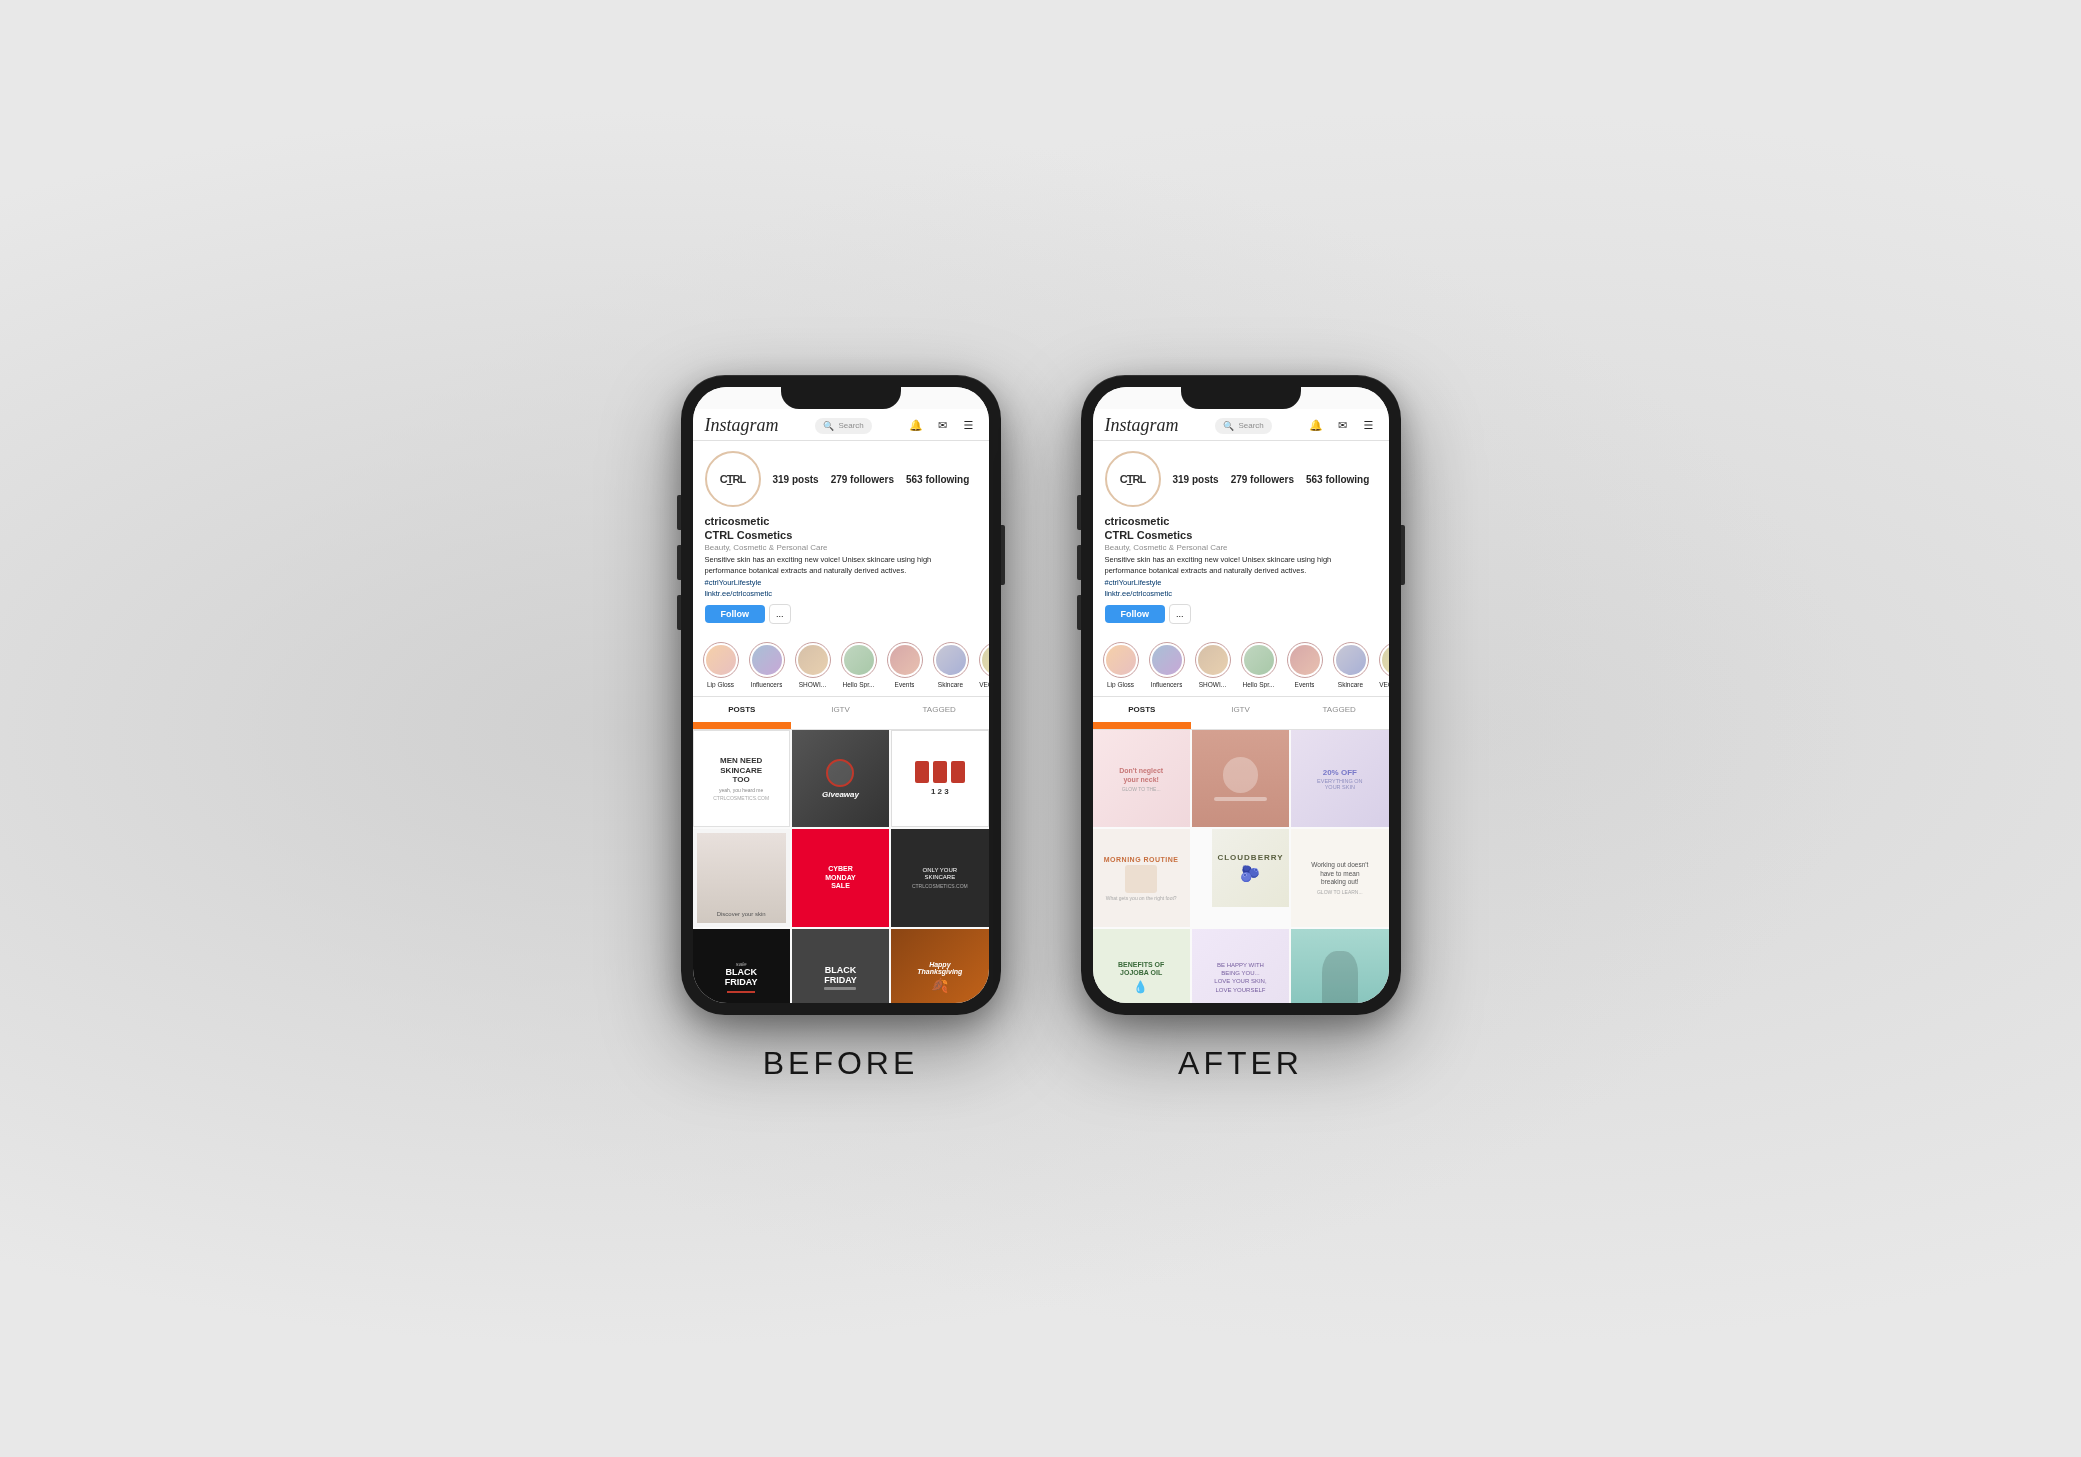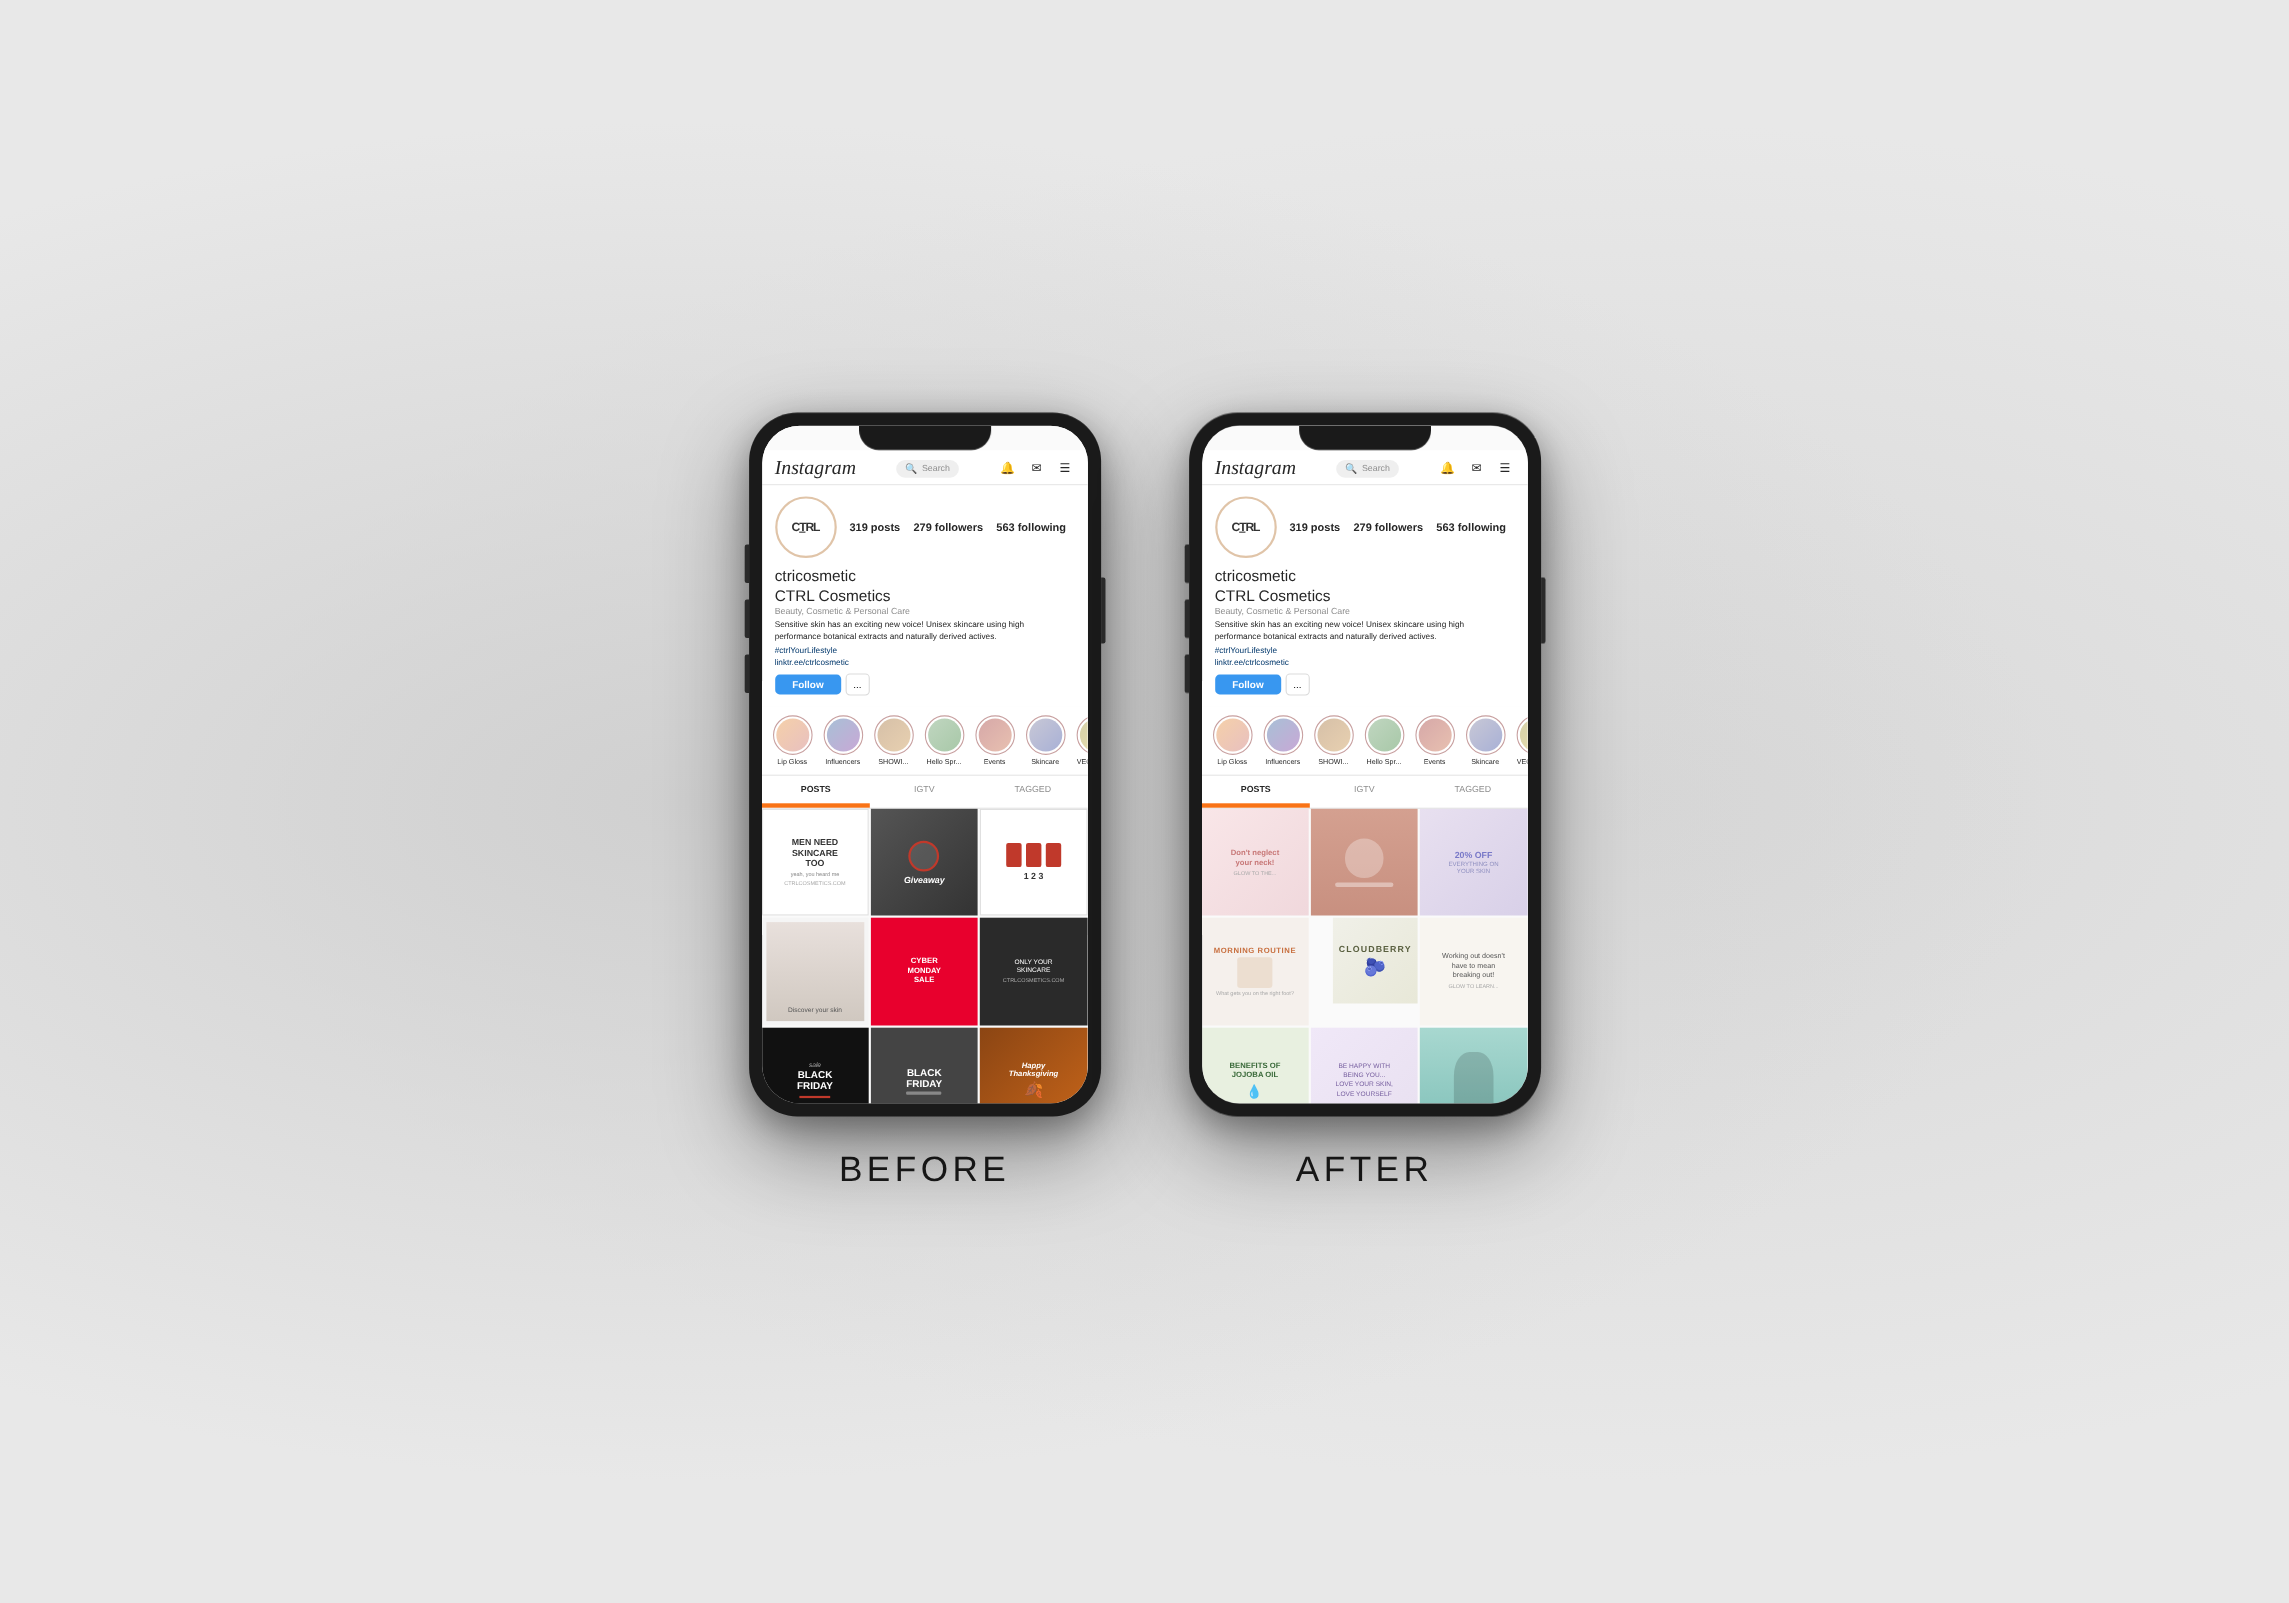--- a/index.html
+++ b/index.html
@@ -192,22 +192,22 @@
       color: #262626;
     }
 
     .ig-stat-num {
       font-weight: 700;
       display: block;
       font-size: 10px;
     }
 
     .ig-profile-name {
-      font-size: 14px;
-      font-weight: 400;
+      font-size: 11px;
+      font-weight: 700;
       color: #262626;
       margin-bottom: 2px;
     }
 
     .ig-profile-category {
       font-size: 8px;
       color: #8e8e8e;
       margin-bottom: 3px;
     }
 
@@ -314,21 +314,21 @@
       text-align: center;
       padding: 8px 0;
       font-size: 8px;
       color: #8e8e8e;
       border-bottom: 2px solid transparent;
       cursor: pointer;
     }
 
     .ig-tab.active {
       color: #262626;
-      border-bottom: 4px solid #f97316;
+      border-bottom: 7px solid #f97316;
       font-weight: 700;
     }
 
     
     .ig-grid {
       display: grid;
       grid-template-columns: repeat(3, 1fr);
       gap: 2px;
     }
 

